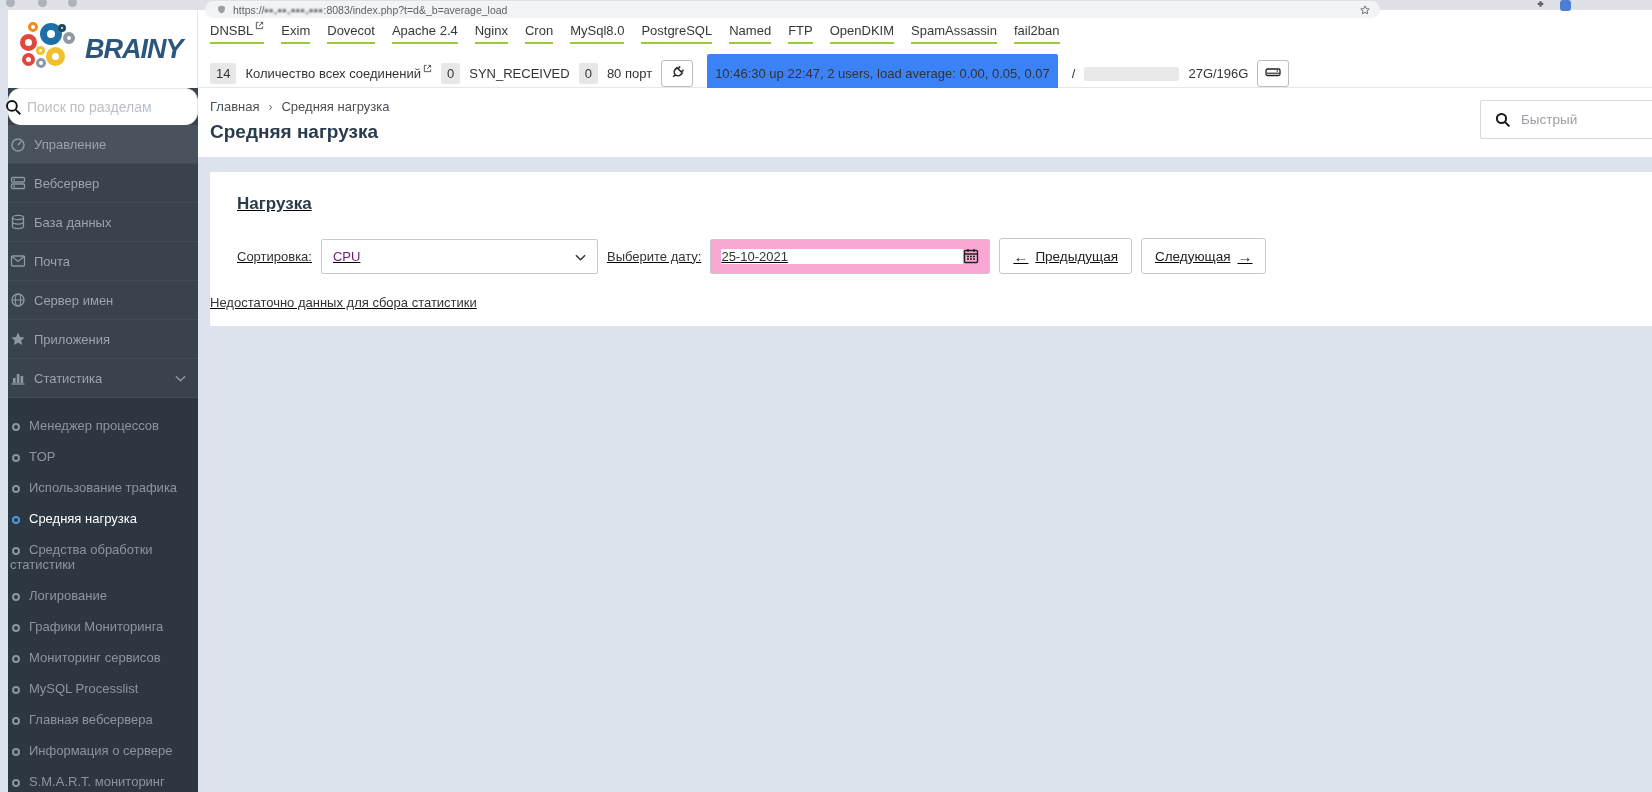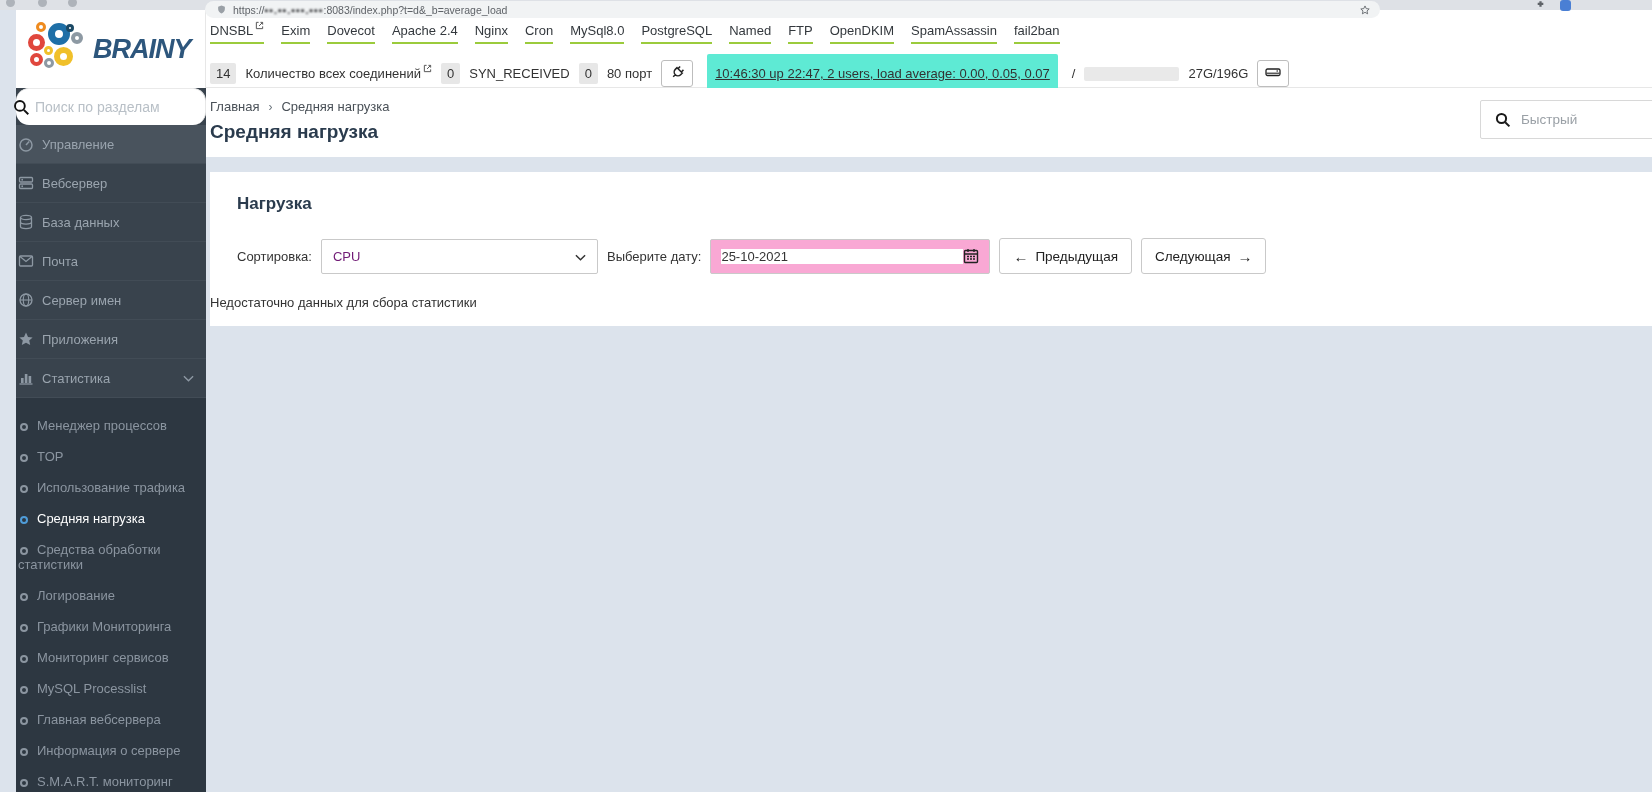--- a/index.html
+++ b/index.html
@@ -11,21 +11,21 @@
   
   .browser-strip { position:absolute; top:0; left:0; width:1652px; height:10px; background:#dee1e6; z-index:5; }
   .b-dot { position:absolute; top:-2px; width:9px; height:9px; border-radius:50%; background:#9aa0a6; opacity:.7; }
   .urlbar { position:absolute; left:205px; top:1px; width:1175px; height:17px; background:#f1f3f4; border-radius:9px;
             display:flex; align-items:center; padding-left:12px; gap:7px; font-size:10.5px; color:#5f6368; }
   .url-host { color:#202124; font-weight:bold; filter:blur(1px); letter-spacing:1px; }
   .b-right-icon { position:absolute; top:0; width:9px; height:9px; color:#5f6368; }
   .b-avatar { position:absolute; top:0; left:1560px; width:11px; height:11px; border-radius:3px; background:#4a7fd4; }
 
   
-  .sidebar { position:absolute; left:16px; top:10px; width:190px; height:782px; display:flex; flex-direction:column; background:#39434d; z-index:3; }
+  .sidebar { position:absolute; left:8px; top:10px; width:190px; height:782px; display:flex; flex-direction:column; background:#39434d; z-index:3; }
   .logo-area { height:78px; background:#fff; border-right:1px solid #e7e7e7; position:relative; flex:0 0 78px; }
   .gear { position:absolute; border-radius:50%; background:transparent; }
   .logo-text { position:absolute; left:77px; top:50%; transform:translateY(-50%); font-size:27px; font-weight:bold;
                font-style:italic; color:#2d567c; letter-spacing:-1px; }
   .side-search { height:37px; flex:0 0 37px; background:#fff; border-top:1px solid #eaeaea; border-right:1px solid #e7e7e7;
                  display:flex; align-items:center;border-radius:13px; }
   .side-search .s-icon { color:#111; margin-left:-3px; flex:0 0 17px; display:flex; }
   .side-search input { border:none; outline:none; font-size:14px; color:#333; width:150px; margin-left:5px; font-family:inherit; }
   .side-search input::placeholder { color:#b9c0c7; }
   .menu { flex:1; display:flex; flex-direction:column; overflow:hidden; }
@@ -45,37 +45,37 @@
   .main { position:absolute; left:190px; top:10px; width:1462px; height:782px; }
   .topbar { height:78px; background:#fff; border-bottom:1px solid #e7e7e7; padding-left:20px; }
   .nav-links { padding-top:13px; display:flex; gap:17px; }
   .nav-link { font-size:13px; color:#33383d; border-bottom:2px solid #9bcb3c; padding-bottom:4px;
               white-space:nowrap; cursor:pointer; }
   .ext { display:inline-block; color:#555; margin-left:2px; position:relative; top:-5px; }
   .status-row { margin-top:10px; display:flex; align-items:center; font-size:13px; color:#333; gap:9px; }
   .badge { background:#e7e7e7; padding:3px 6px; border-radius:2px; }
   .icon-btn { width:32px; height:27px; border:1px solid #bdbdbd; border-radius:3px; background:#fff;
               display:flex; align-items:center; justify-content:center; color:#222; cursor:pointer; }
-  .uptime { background:#5eead4; padding:12px 8px; border-radius:2px; margin-left:5px;text-decoration:underline; }
+  .uptime { background:#3b82f6; padding:12px 8px; border-radius:2px; margin-left:5px; }
   .slash { margin-left:5px; }
   .diskbar { width:95px; height:14px; background:#e9e9e9; border-radius:2px; overflow:hidden; }
   .diskfill { height:100%; background:#8cc152; width:14%; }
 
   .page-header { height:69px; background:#fff; position:relative; padding-left:20px; }
   .breadcrumb { padding-top:11px; font-size:13px; color:#495057; display:flex; gap:9px; align-items:center; }
   .crumb { cursor:pointer; }
   .crumb-sep { color:#6c757d; font-size:12px; }
   .page-title { margin-top:7px; font-size:19px; font-weight:bold; color:#2a3b4d; }
   .quick-search { position:absolute; left:1290px; top:12px; width:235px; height:39px; background:#fff;
                   border:1px solid #d8d8d8; border-radius:2px; display:flex; align-items:center; }
   .quick-search .s-icon { color:#1a1a1a; margin:0 10px 0 14px; display:flex; }
   .quick-search input { border:none; outline:none; font-size:13.5px; width:140px; font-family:inherit; }
   .quick-search input::placeholder { color:#9aa0a6; }
 
-  .content { position:absolute; top:147px; left:0; right:0; bottom:0; background:#dce3ec; }
+  .content { position:absolute; top:147px; left:0; right:0; bottom:0; background:#dce3ec;text-decoration:underline; }
   .card { margin:15px 0 0 20px; background:#fff; padding:22px 0 16px 0; }
   .card-heading { margin-left:27px; font-size:17px; font-weight:bold; color:#2a3b4d; }
   .controls { display:flex; align-items:center; margin:24px 0 0 27px; }
   .ctl-label { font-size:13px; color:#333; margin-right:9px; white-space:nowrap; }
   .selectbox { width:277px; height:35px; border:1px solid #c9c9c9; border-radius:2px; background:#fff;
                display:flex; align-items:center; justify-content:space-between; padding:0 11px; font-size:13px;
                color:#701a75; cursor:pointer; margin-right:9px; }
   .datebox { width:280px; height:35px; border:1px solid #c9c9c9; border-radius:2px; background:#f9a8d4;
              display:flex; align-items:center; padding:0 10px; margin-right:9px; }
   .datebox input { border:none; outline:none; font-size:13px; color:#333; flex:1; font-family:inherit; }

